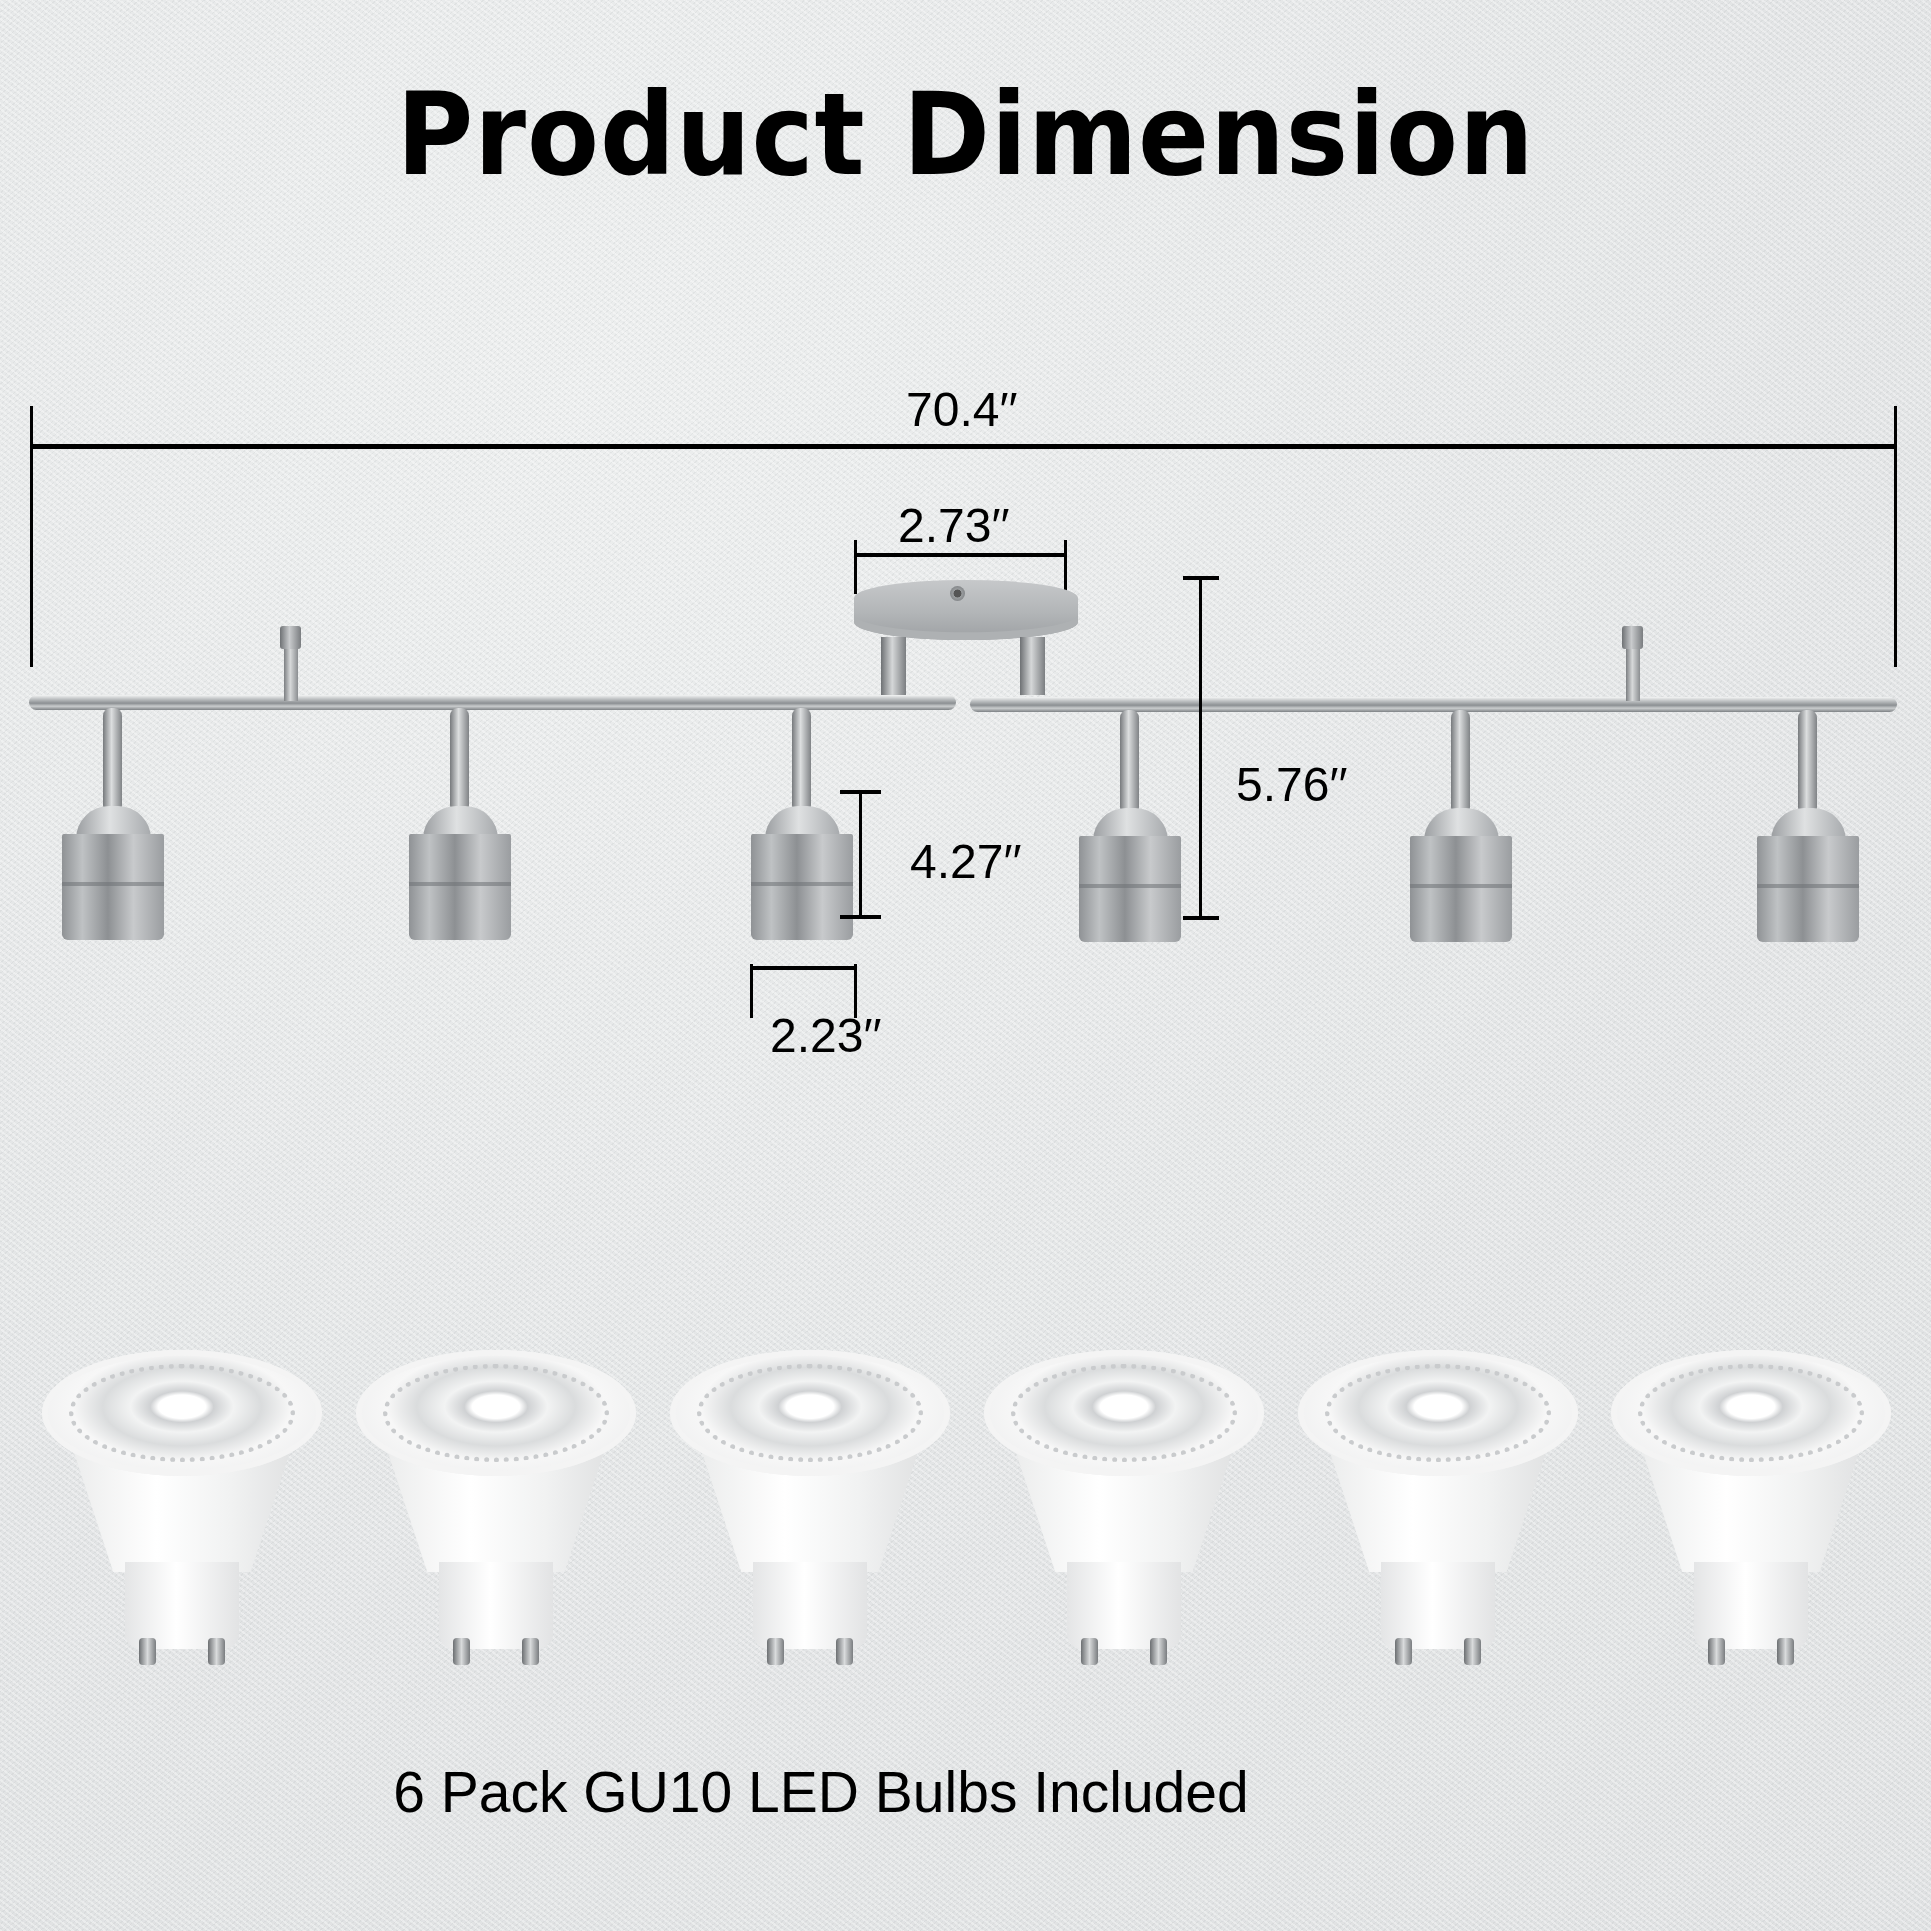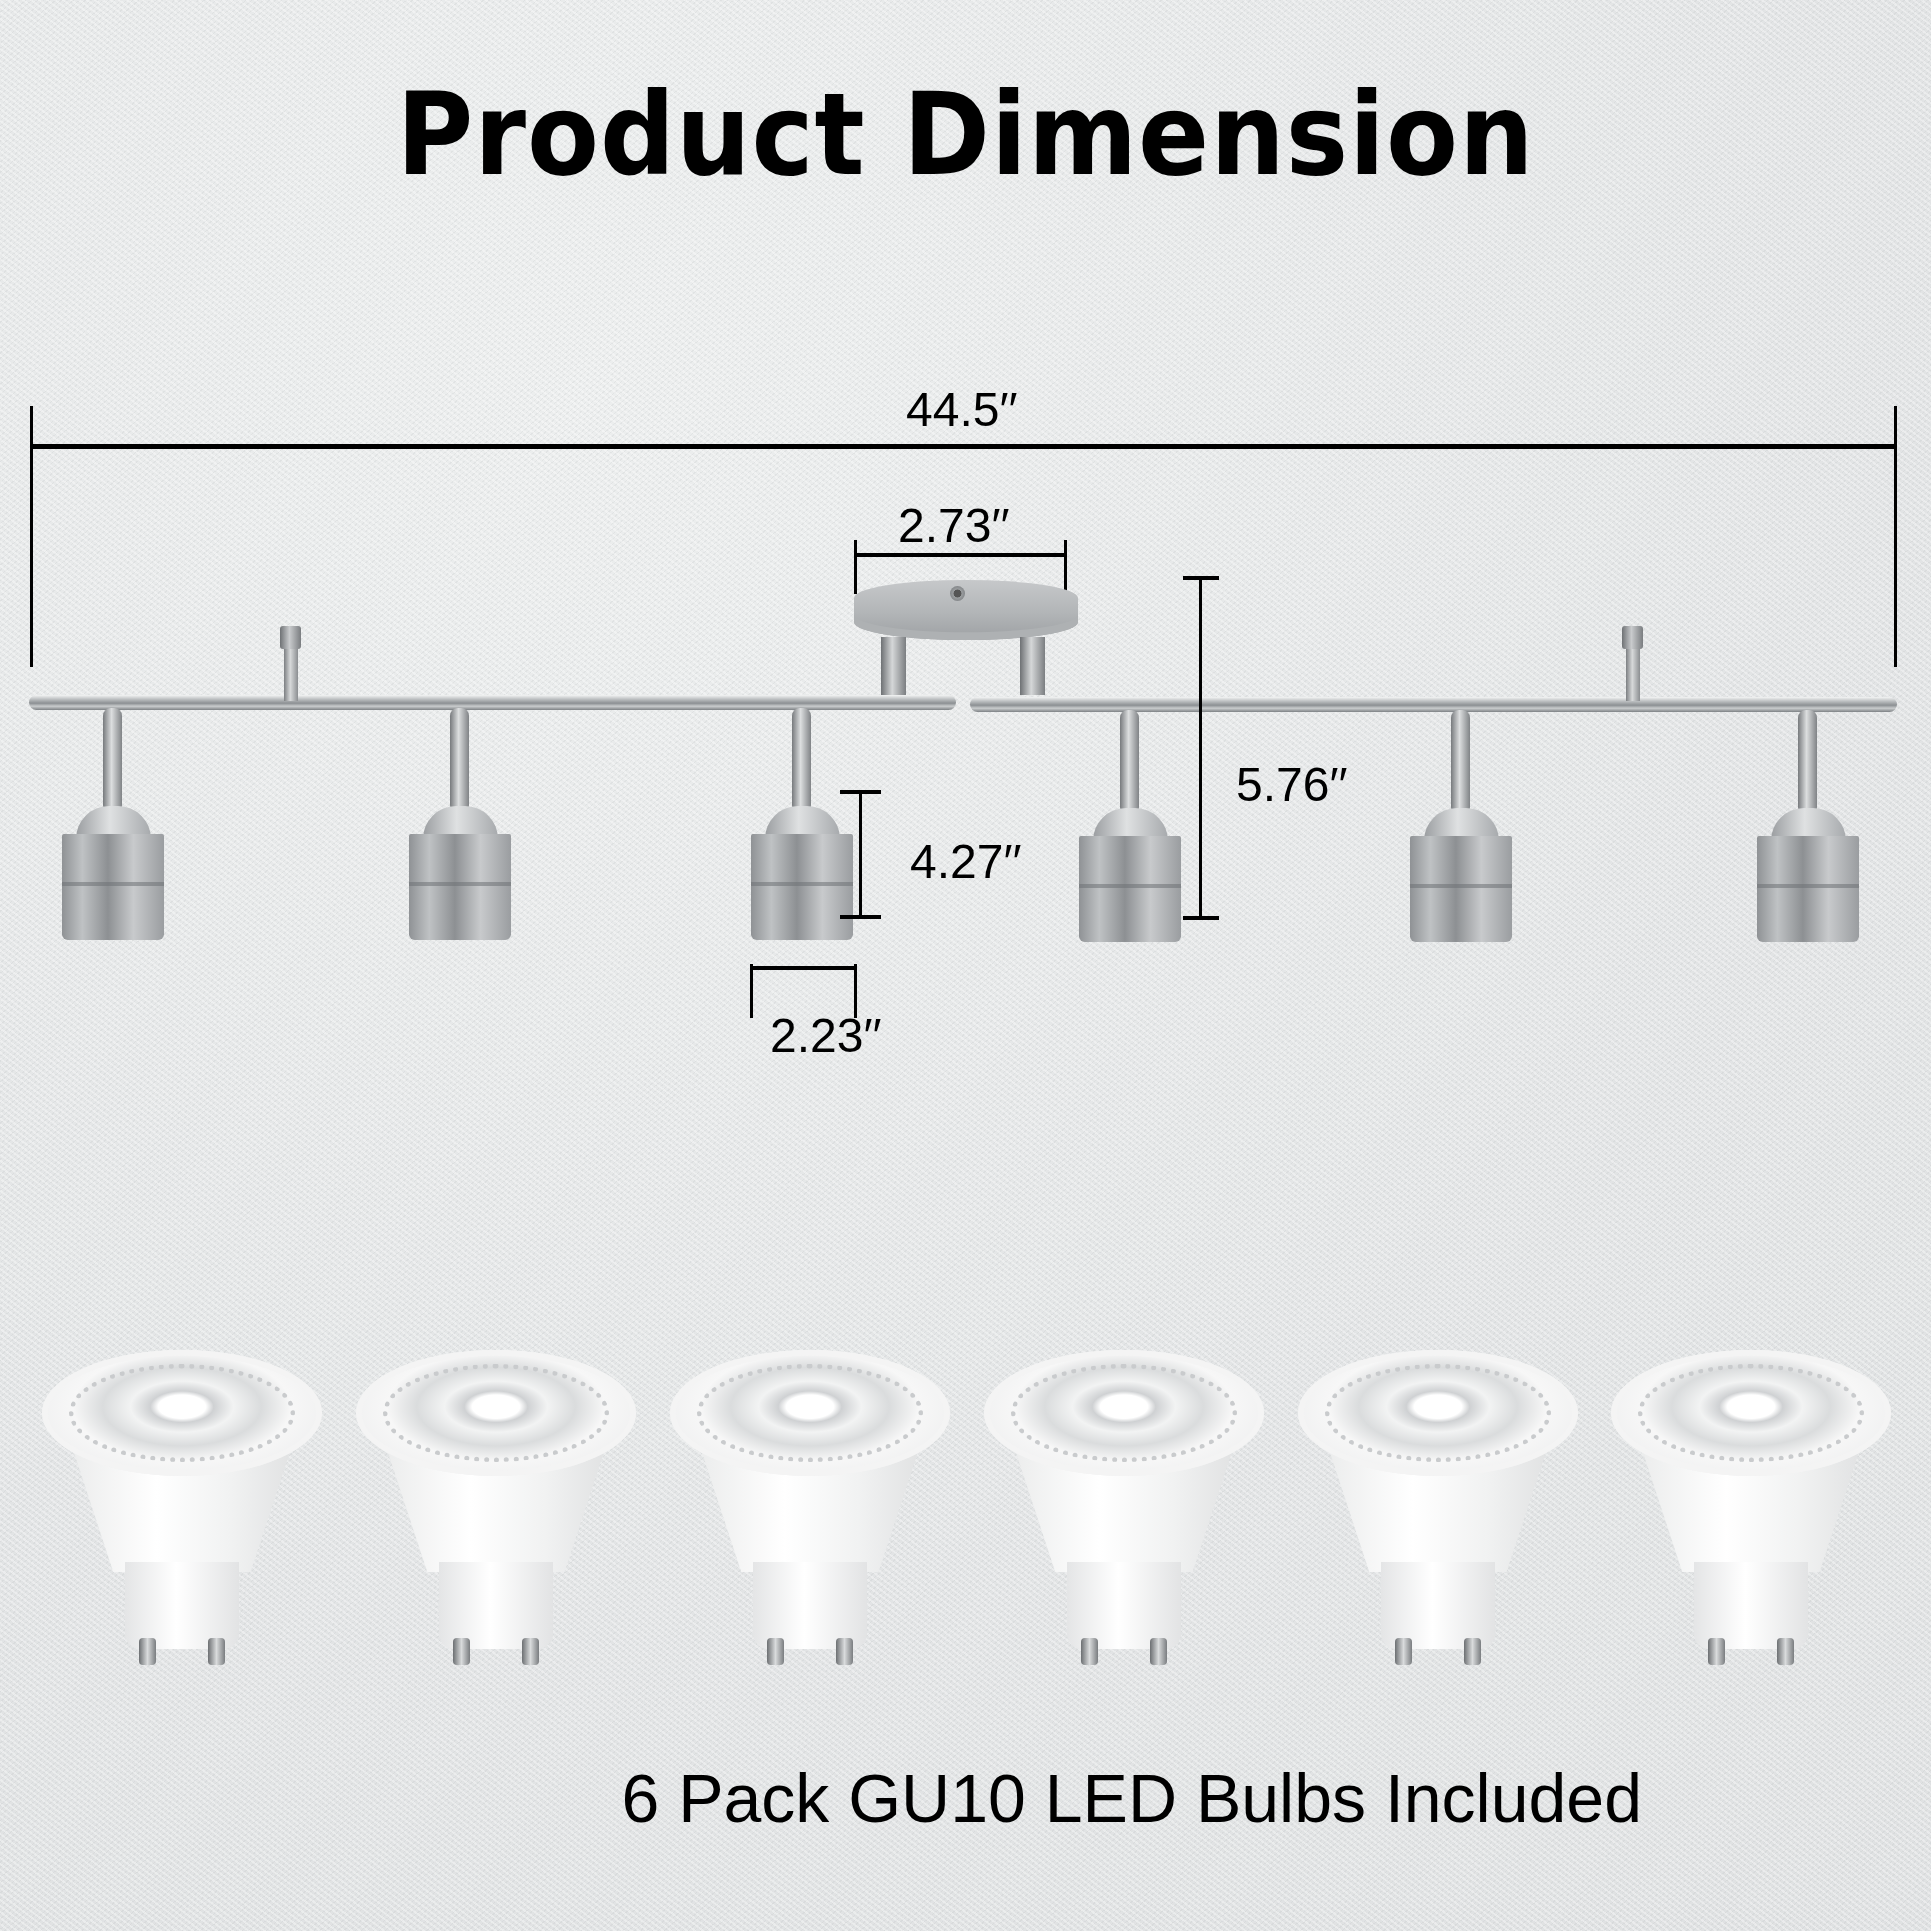--- a/index.html
+++ b/index.html
@@ -7,21 +7,21 @@
     font-family:"Liberation Sans","DejaVu Sans",sans-serif;color:#000;
     background:#e4e6e6;}
   .texture{position:absolute;inset:0;
     background:
       repeating-linear-gradient(37deg, rgba(255,255,255,.35) 0 1.9px, rgba(0,0,0,0) 1.9px 4.8px),
       repeating-linear-gradient(-41deg, rgba(180,184,186,.18) 0 1px, rgba(0,0,0,0) 1px 3.9px),
       radial-gradient(circle at 30% 20%, #eceeee 0, #e2e4e5 60%, #dfe1e2 100%);}
   .title{position:absolute;left:0;width:1931px;top:68px;text-align:center;
     font-family:"DejaVu Sans",sans-serif;font-weight:bold;font-size:114px;letter-spacing:1px;
     transform:scaleX(.92);}
-  .caption{position:absolute;left:0;width:1642px;top:1759px;text-align:right;font-size:68px;}
+  .caption{position:absolute;left:0;width:1642px;top:1759px;text-align:center;font-size:57px;}
   .dim-label{position:absolute;font-size:48px;line-height:1;white-space:nowrap;}
   .line{position:absolute;background:#000;}
   
   .rail{position:absolute;height:15.4px;border-radius:7.7px;
     background:linear-gradient(#f3f4f4 0%,#b9bcbe 30%,#8c9093 55%,#c9cccd 75%,#7d8184 100%);}
   .stud{position:absolute;width:13.5px;
     background:linear-gradient(90deg,#7c7f82,#d7d9da 45%,#8b8e91);}
   .stud-cap{position:absolute;width:21px;height:23px;border-radius:2.9px;
     background:linear-gradient(90deg,#6f7275,#c9cbcd 45%,#7a7d80);}
   .canopy{position:absolute;left:854px;top:580px;width:224px;height:60px;border-radius:50%/30%;
@@ -59,21 +59,21 @@
 <body>
 
 <div class="texture"></div>
 
 <div class="title">Product Dimension</div>
 
 <div>
   <div class="line" style="left:31px;top:444px;width:1865px;height:4.8px;"></div>
   <div class="line" style="left:30px;top:406px;width:2.9px;height:261px;"></div>
   <div class="line" style="left:1894px;top:406px;width:2.9px;height:261px;"></div>
-  <div class="dim-label" style="left:906px;top:386px;">44.5′′</div>
+  <div class="dim-label" style="left:906px;top:386px;">70.4′′</div>
 </div>
 
 <div>
   <div class="line" style="left:854px;top:553px;width:211px;height:3.9px;"></div>
   <div class="line" style="left:854px;top:540px;width:2.9px;height:54px;"></div>
   <div class="line" style="left:1064px;top:540px;width:2.9px;height:54px;"></div>
   <div class="dim-label" style="left:898px;top:502px;">2.73′′</div>
 </div>
 
 <div>

